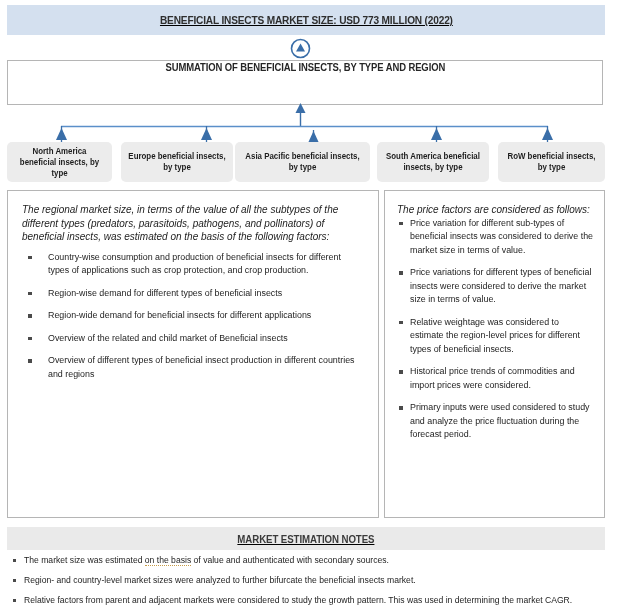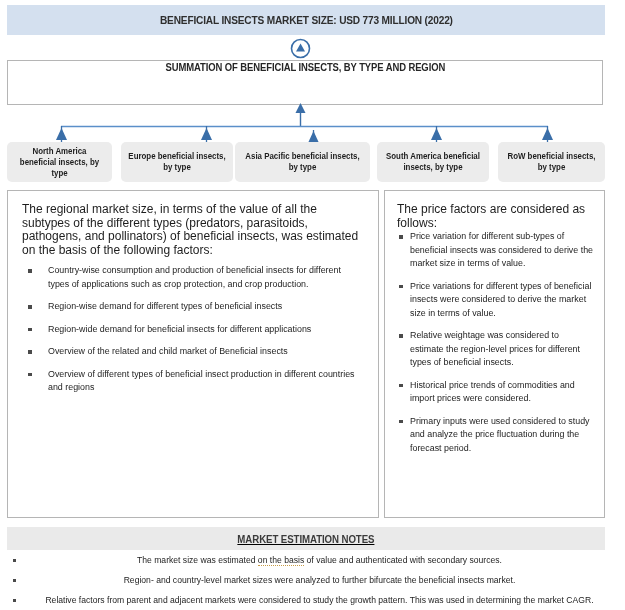--- a/index.html
+++ b/index.html
@@ -19,20 +19,21 @@
   .top-banner {
     position: absolute;
     left: 7px;
     top: 5px;
     width: 598px;
     height: 30px;
     background: #d4e0ef;
     display: flex;
     align-items: center;
     justify-content: center;
+    text-decoration: underline;
   }
   .top-banner-title {
     font-size: 11.5px;
     font-weight: bold;
     color: #2e2e2e;
     letter-spacing: -0.2px;
     transform: scaleX(0.88);
     transform-origin: center;
     white-space: nowrap;
   }
@@ -130,24 +131,25 @@
     padding: 12px 14px 8px 14px;
   }
   .panel-right {
     left: 384px;
     top: 190px;
     width: 221px;
     height: 328px;
     padding: 12px 10px 8px 12px;
   }
   .panel-intro {
-    font-size: 12px;
+    font-size: 10px;
     color: #1d1d1d;
     line-height: 13.5px;
     margin: 0 0 7px 0;
+    font-style: italic;
   }
   .panel-right .panel-intro {
     margin-bottom: 0;
   }
   .bullets {
     list-style: none;
     margin: 0;
     padding: 0;
   }
   .bullets li {
@@ -209,21 +211,20 @@
     margin: 0;
     padding: 0;
   }
   .notes-list li {
     position: relative;
     font-size: 8.6px;
     color: #1d1d1d;
     line-height: 13px;
     padding-left: 14px;
     margin-bottom: 7px;
-    text-align: center;
   }
   .notes-list li::before {
     content: "";
     position: absolute;
     left: 3px;
     top: 4.5px;
     width: 3.2px;
     height: 3.2px;
     background: #4a4a4a;
   }

